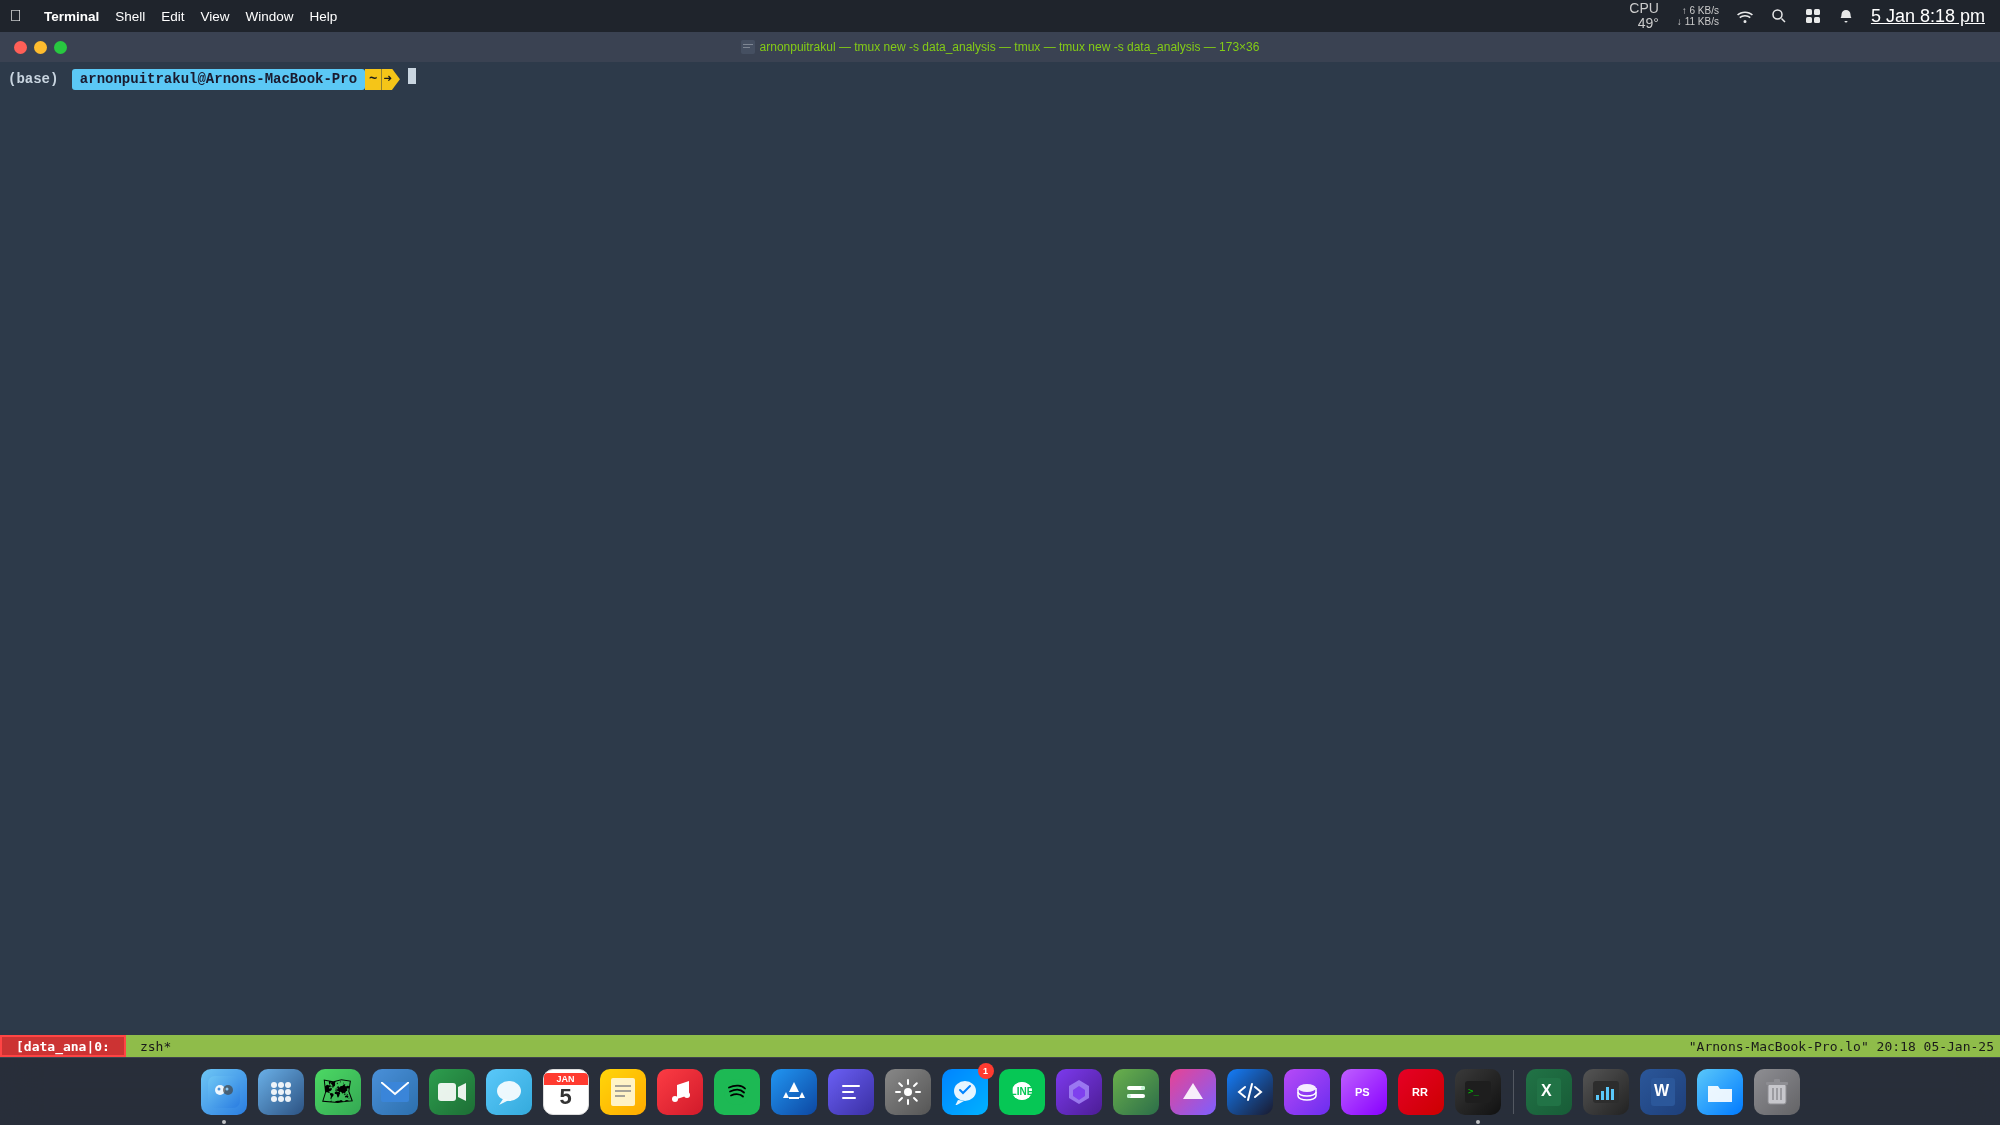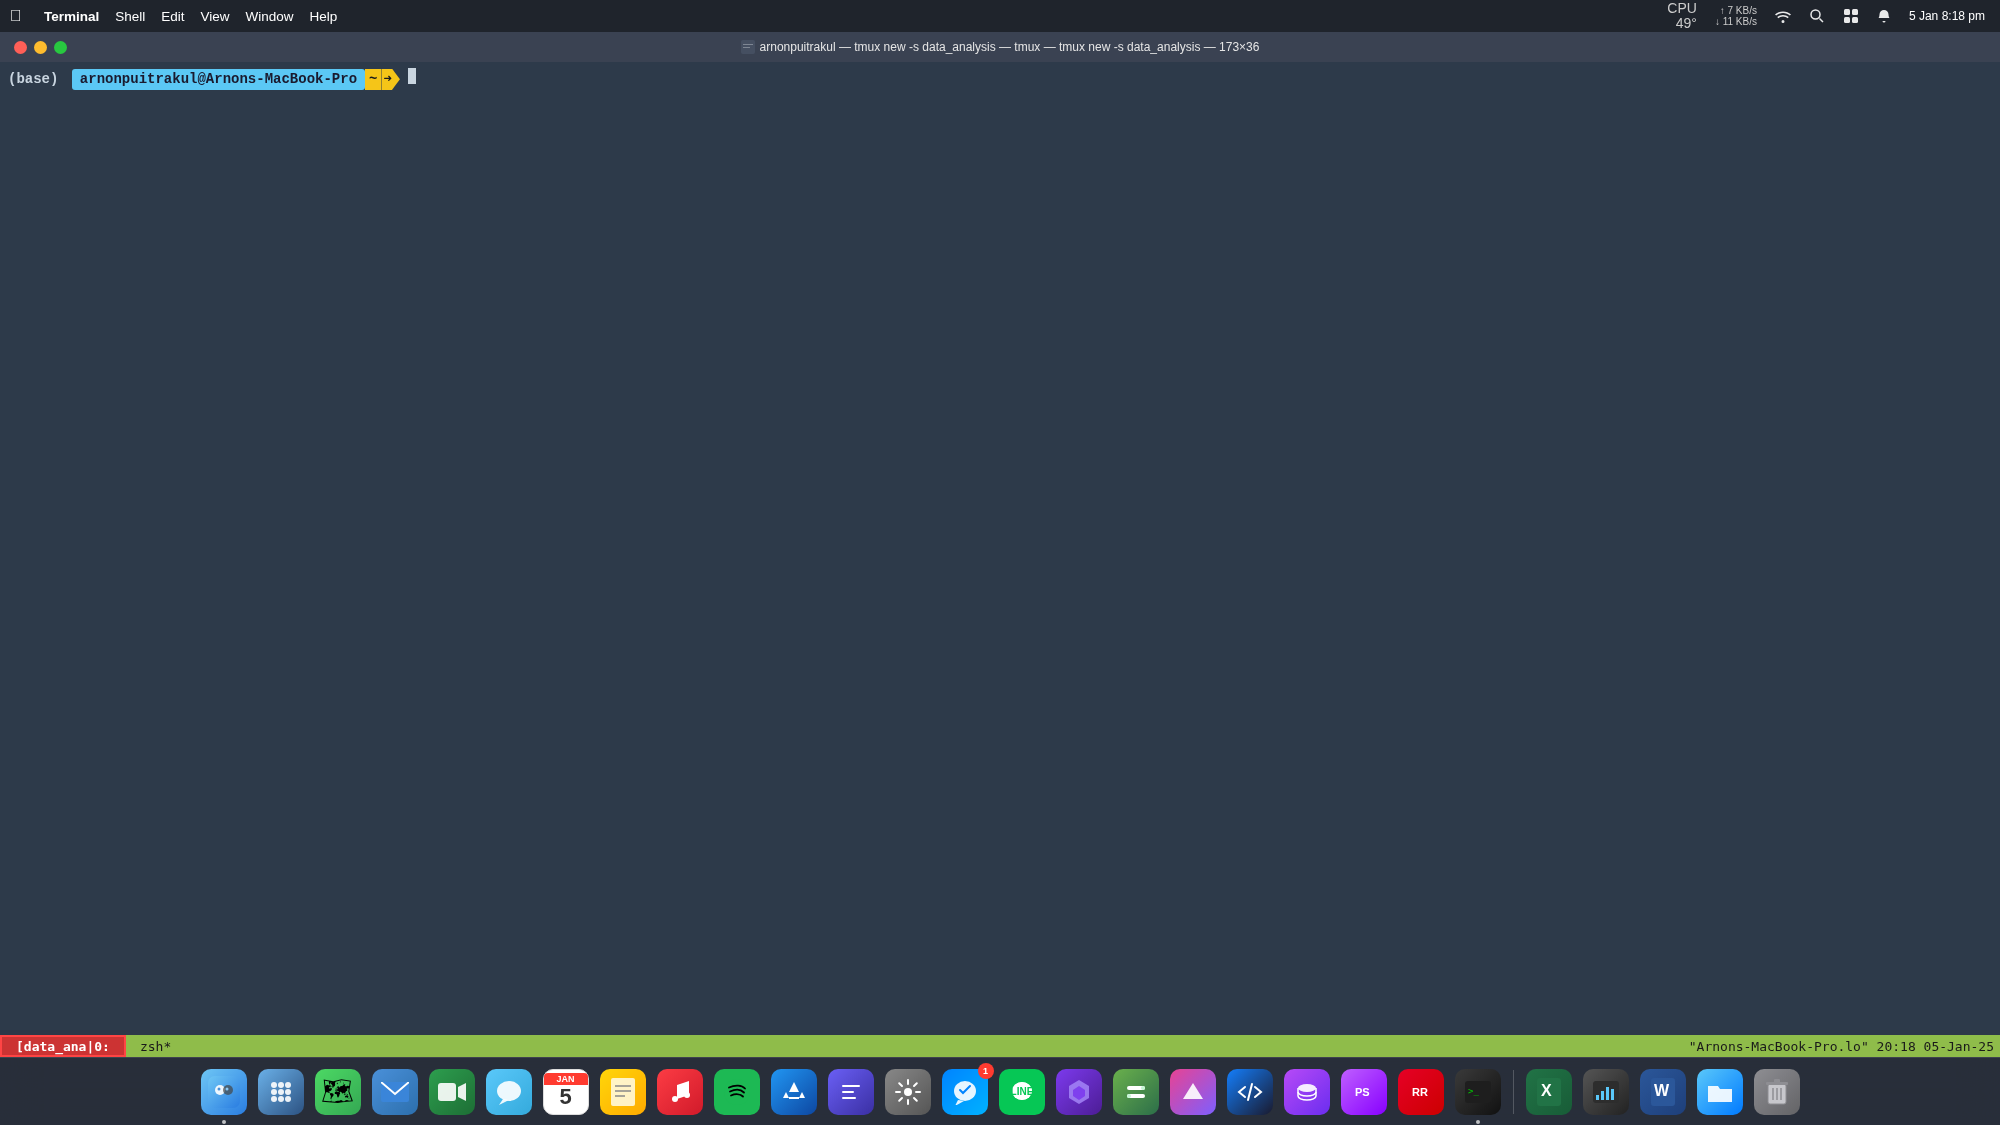--- a/index.html
+++ b/index.html
@@ -92,21 +92,21 @@
       height: 13px;
       border-radius: 50%;
       cursor: pointer;
     }
     .wc-close { background: #ff5f57; }
     .wc-min { background: #febc2e; }
     .wc-max { background: #28c840; }
 
     .title-text {
       font-size: 12px;
-      color: #e5e5e5;
+      color: #84cc16;
       display: flex;
       align-items: flex-start;
       gap: 5px;
     }
 
     .title-icon {
       width: 14px;
       height: 14px;
       opacity: 0.7;
     }
@@ -316,21 +316,21 @@
 
     <div class="menu-right-item">
       <div class="cpu-indicator">
         <div>CPU</div>
         <div>49°</div>
       </div>
     </div>
 
     <div class="menu-right-item">
       <div class="network-indicator">
-        <div>↑ <span>7 KB/s</span></div>
+        <div>↑ <span>6 KB/s</span></div>
         <div>↓ <span>11 KB/s</span></div>
       </div>
     </div>
 
     <div class="menu-right-item">
       <svg width="16" height="14" viewBox="0 0 16 14" fill="white" opacity="0.9">
         <path d="M8 11a1.5 1.5 0 1 1 0 3 1.5 1.5 0 0 1 0-3zm0-3.5C9.8 7.5 11.4 8.2 12.6 9.3l1.2-1.2C12.2 6.8 10.2 6 8 6S3.8 6.8 2.2 8.1l1.2 1.2C4.6 8.2 6.2 7.5 8 7.5zm0-3.5c2.6 0 5 1 6.8 2.6l1.2-1.2C14 3.6 11.1 2.5 8 2.5S2 3.6 0 5.4l1.2 1.2C3 5 5.4 4 8 4z"></path>
       </svg>
     </div>
     <div class="menu-right-item">
@@ -346,21 +346,21 @@
         <rect x="1" y="9" width="6" height="6" rx="1.5"></rect>
         <rect x="9" y="9" width="6" height="6" rx="1.5"></rect>
       </svg>
     </div>
     <div class="menu-right-item">
       <svg width="14" height="14" viewBox="0 0 14 14" fill="white" opacity="0.9">
         <path d="M7 1a4.5 4.5 0 0 0-4.5 4.5c0 2.5-1 3.5-1 3.5h11s-1-1-1-3.5A4.5 4.5 0 0 0 7 1zM5.5 12a1.5 1.5 0 0 0 3 0"></path>
       </svg>
     </div>
     <div class="menu-right-item">
-      <span style="font-size:12px; color:#fff;">5 Jan  8:18 pm</span>
+      <span style="font-size:18px; color:#fff;text-decoration:underline;">5 Jan  8:18 pm</span>
     </div>
   </div>
 </div>
 
 <div id="titlebar">
   <div class="window-controls">
     <div class="wc-btn wc-close"></div>
     <div class="wc-btn wc-min"></div>
     <div class="wc-btn wc-max"></div>
   </div>

